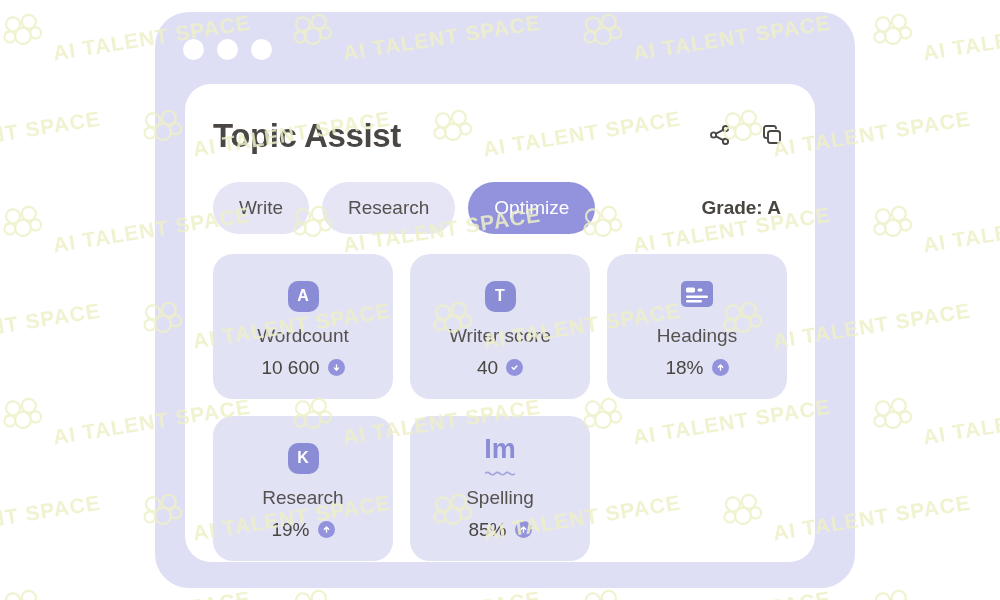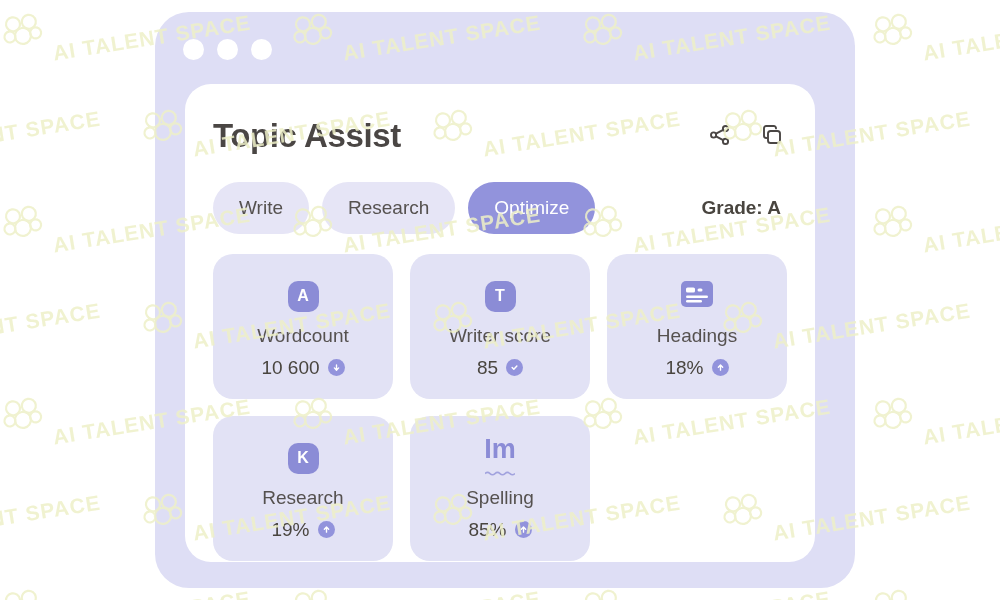--- a/index.html
+++ b/index.html
@@ -506,21 +506,21 @@
               </svg>
             </span>
        </div>
         </div>
         <div class="metric-card">
           <div class="metric-icon">
             <span class="badge-square">T</span>
           </div>
        <div class="metric-label">Writer score</div>
        <div class="metric-value-row">
-         <span class="metric-value">85</span>
+         <span class="metric-value">40</span>
          <span class="trend">
         <svg width="11" height="11" viewBox="0 0 11.2 11.2">
                 <path d="M3.2 5.6 L4.9 7.3 L8 4.1" fill="none" stroke="#ffffff" stroke-width="1.5" stroke-linecap="round" stroke-linejoin="round"></path>
               </svg>
             </span>
        </div>
         </div>
         <div class="metric-card">
           <div class="metric-icon">
             <span>

